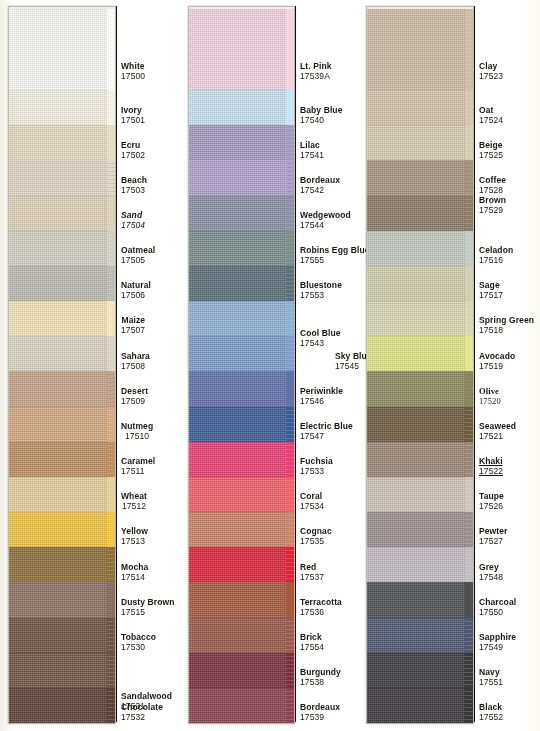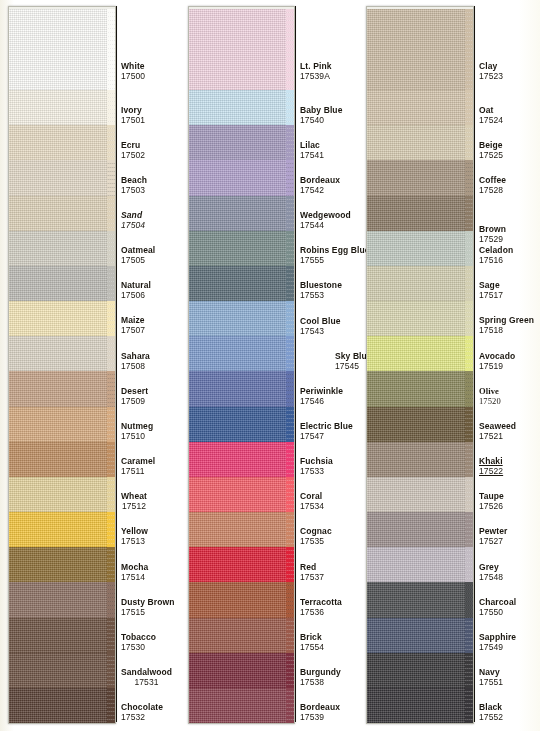--- a/index.html
+++ b/index.html
@@ -193,33 +193,33 @@
           <span class="no">17504</span>
         </div>
         <div class="label" style="top: 240px;">
           <span class="nm">Oatmeal</span>
           <span class="no">17505</span>
         </div>
         <div class="label" style="top: 275px;">
           <span class="nm">Natural</span>
           <span class="no">17506</span>
         </div>
-        <div class="label" style="top: 310px;">
+        <div class="label" style="top: 310px; text-align: right;">
           <span class="nm">Maize</span>
           <span class="no">17507</span>
         </div>
         <div class="label" style="top: 346px;">
           <span class="nm">Sahara</span>
           <span class="no">17508</span>
         </div>
         <div class="label" style="top: 381px;">
           <span class="nm">Desert</span>
           <span class="no">17509</span>
         </div>
-        <div class="label" style="top: 416px;">
+        <div class="label" style="top: 416px; text-align: center;">
           <span class="nm">Nutmeg</span>
           <span class="no">17510</span>
         </div>
         <div class="label" style="top: 451px;">
           <span class="nm">Caramel</span>
           <span class="no">17511</span>
         </div>
         <div class="label" style="top: 486px; text-align: center;">
           <span class="nm">Wheat</span>
           <span class="no">17512</span>
@@ -233,21 +233,21 @@
           <span class="no">17514</span>
         </div>
         <div class="label" style="top: 592px;">
           <span class="nm">Dusty Brown</span>
           <span class="no">17515</span>
         </div>
         <div class="label" style="top: 627px;">
           <span class="nm">Tobacco</span>
           <span class="no">17530</span>
         </div>
-        <div class="label" style="top: 662px; text-align: center;">
+        <div class="label" style="top: 686px;">
           <span class="nm">Sandalwood</span>
           <span class="no">17531</span>
         </div>
         <div class="label" style="top: 697px;">
           <span class="nm">Chocolate</span>
           <span class="no">17532</span>
         </div>
       </div>
   </div>
 
@@ -336,21 +336,21 @@
           <span class="no">17544</span>
         </div>
         <div class="label" style="top: 240px;">
           <span class="nm">Robins Egg Blue</span>
           <span class="no">17555</span>
         </div>
         <div class="label" style="top: 275px;">
           <span class="nm">Bluestone</span>
           <span class="no">17553</span>
         </div>
-        <div class="label" style="top: 311px;">
+        <div class="label" style="top: 323px;">
           <span class="nm">Cool Blue</span>
           <span class="no">17543</span>
         </div>
         <div class="label" style="top: 346px; margin-left: 35px;">
           <span class="nm">Sky Blue</span>
           <span class="no">17545</span>
         </div>
         <div class="label" style="top: 381px;">
           <span class="nm">Periwinkle</span>
           <span class="no">17546</span>
@@ -467,21 +467,21 @@
           <span class="no">17524</span>
         </div>
         <div class="label" style="top: 135px;">
           <span class="nm">Beige</span>
           <span class="no">17525</span>
         </div>
         <div class="label" style="top: 170px;">
           <span class="nm">Coffee</span>
           <span class="no">17528</span>
         </div>
-        <div class="label" style="top: 219px;">
+        <div class="label" style="top: 190px;">
           <span class="nm">Brown</span>
           <span class="no">17529</span>
         </div>
         <div class="label" style="top: 240px;">
           <span class="nm">Celadon</span>
           <span class="no">17516</span>
         </div>
         <div class="label" style="top: 275px;">
           <span class="nm">Sage</span>
           <span class="no">17517</span>

